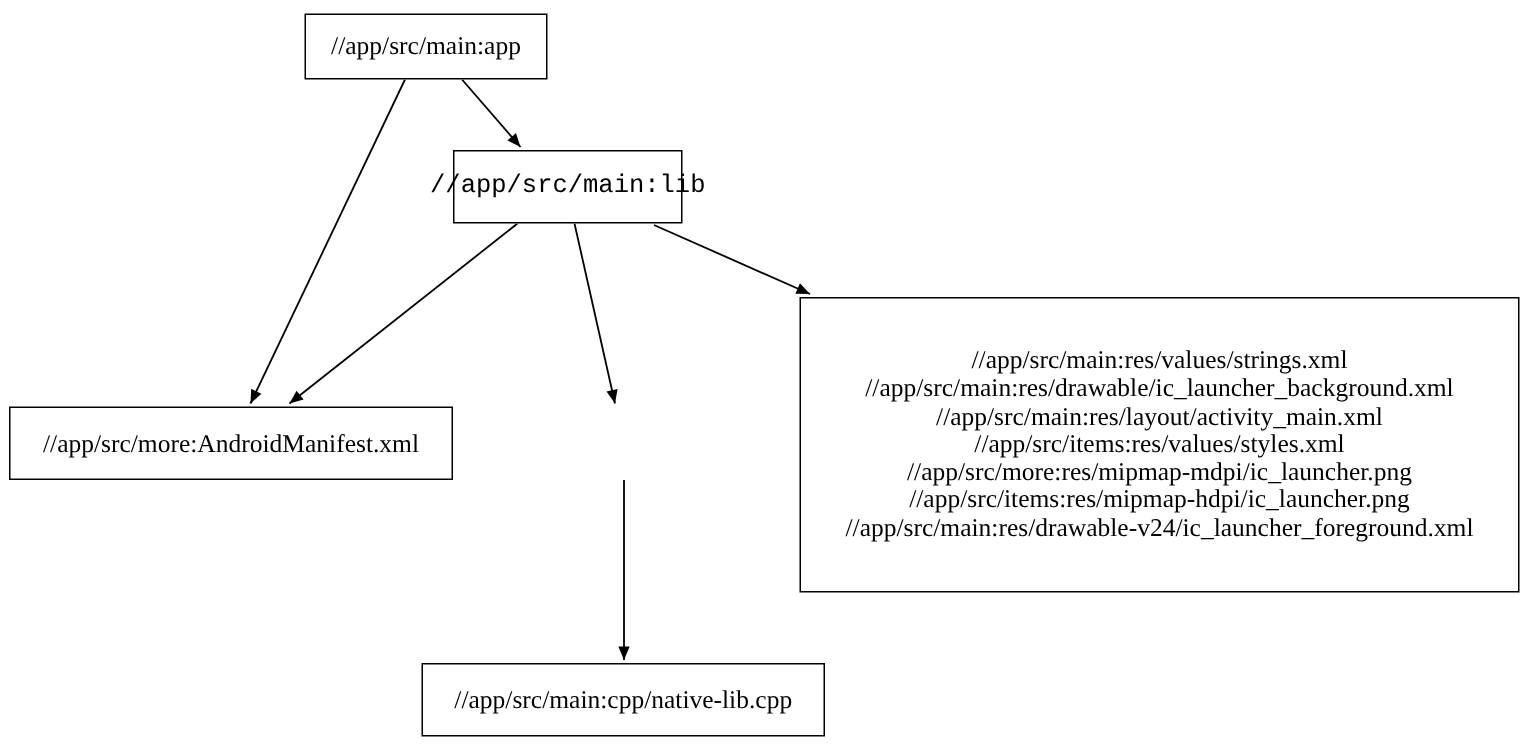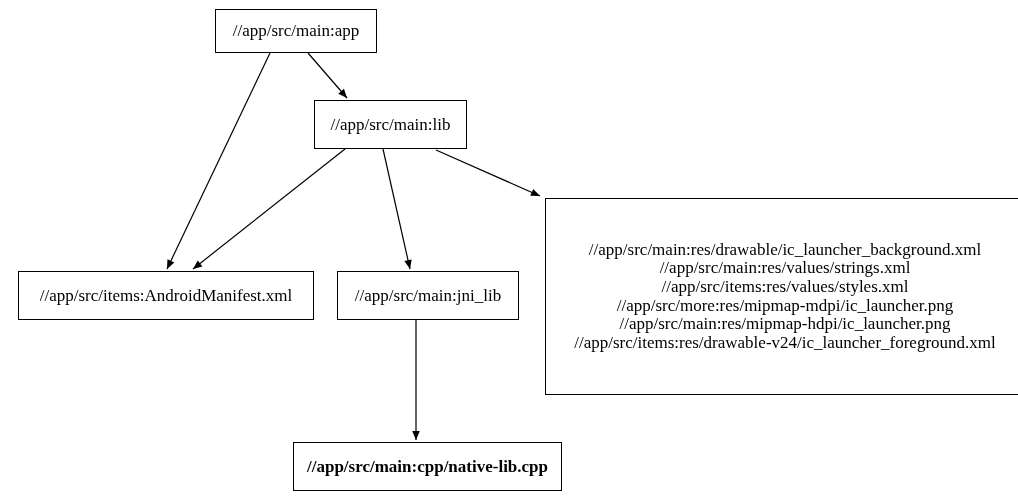--- a/index.html
+++ b/index.html
@@ -32,21 +32,20 @@
     position: absolute;
     box-sizing: border-box;
     background: #ffffff;
     border: 1.5px solid #000000;
     display: flex;
     align-items: center;
     justify-content: center;
     font-size: 17px;
     white-space: nowrap;
     text-align: center;
-    margin-left: 12px;
   }
   .node.multi-line {
     flex-direction: column;
     line-height: 18.6px;
     justify-content: center;
   }
   .node.multi-line .res-line {
     display: block;
   }
 </style>
@@ -66,38 +65,36 @@
     <line class="edge-line" x1="345" y1="149" x2="193" y2="269" marker-end="url(#arrow)"></line>
     <line class="edge-line" x1="383" y1="149" x2="410" y2="269" marker-end="url(#arrow)"></line>
     <line class="edge-line" x1="436" y1="150" x2="540" y2="196" marker-end="url(#arrow)"></line>
     <line class="edge-line" x1="416" y1="320" x2="416" y2="440" marker-end="url(#arrow)"></line>
   </svg>
 
   <div class="node" style="left:203px; top:9px; width:162px; height:44px;">
     <span>//app/src/main:app</span>
   </div>
 
-  <div class="node" style="left:302px; top:100px; width:153px; height:49px;">
+  <div class="node" style="left:302px; top:100px; width:153px; height:49px;font-family:Liberation Mono, monospace;">
     <span>//app/src/main:lib</span>
   </div>
 
   <div class="node" style="left:6px; top:271px; width:296px; height:49px;">
-    <span>//app/src/items:AndroidManifest.xml</span>
+    <span>//app/src/more:AndroidManifest.xml</span>
   </div>
 
-  <div class="node" style="left:325px; top:271px; width:182px; height:49px;">
-    <span>//app/src/main:jni_lib</span>
+
+  <div class="node multi-line" style="left:533px; top:198px; width:480px; height:197px;">
+    <span class="res-line">//app/src/main:res/values/strings.xml</span>
+    <span class="res-line">//app/src/main:res/drawable/ic_launcher_background.xml</span>
+    <span class="res-line">//app/src/main:res/layout/activity_main.xml</span>
+    <span class="res-line">//app/src/items:res/values/styles.xml</span>
+    <span class="res-line">//app/src/more:res/mipmap-mdpi/ic_launcher.png</span>
+    <span class="res-line">//app/src/items:res/mipmap-hdpi/ic_launcher.png</span>
+    <span class="res-line">//app/src/main:res/drawable-v24/ic_launcher_foreground.xml</span>
   </div>
 
-  <div class="node multi-line" style="left:533px; top:198px; width:480px; height:197px;">
-    <span class="res-line">//app/src/main:res/drawable/ic_launcher_background.xml</span>
-    <span class="res-line">//app/src/main:res/values/strings.xml</span>
-    <span class="res-line">//app/src/items:res/values/styles.xml</span>
-    <span class="res-line">//app/src/more:res/mipmap-mdpi/ic_launcher.png</span>
-    <span class="res-line">//app/src/main:res/mipmap-hdpi/ic_launcher.png</span>
-    <span class="res-line">//app/src/items:res/drawable-v24/ic_launcher_foreground.xml</span>
-  </div>
-
-  <div class="node" style="left:281px; top:442px; width:269px; height:49px;font-weight:bold;">
+  <div class="node" style="left:281px; top:442px; width:269px; height:49px;">
     <span>//app/src/main:cpp/native-lib.cpp</span>
   </div>
 
 </div>
 
 </body></html>

